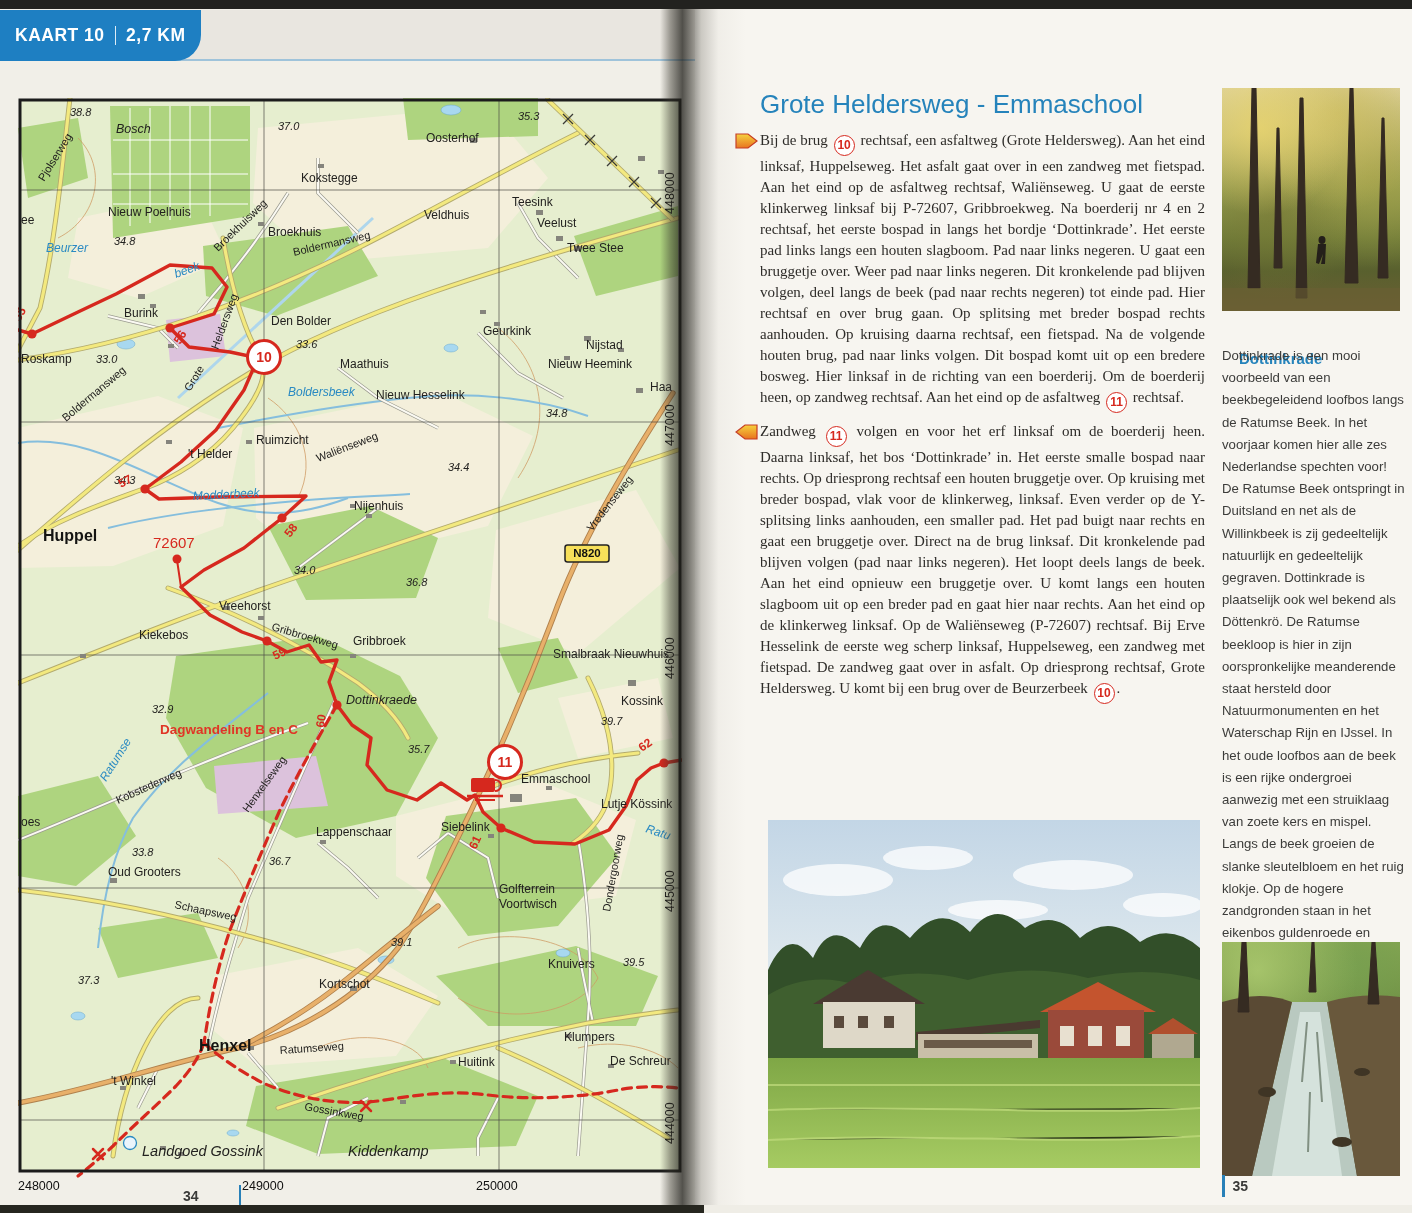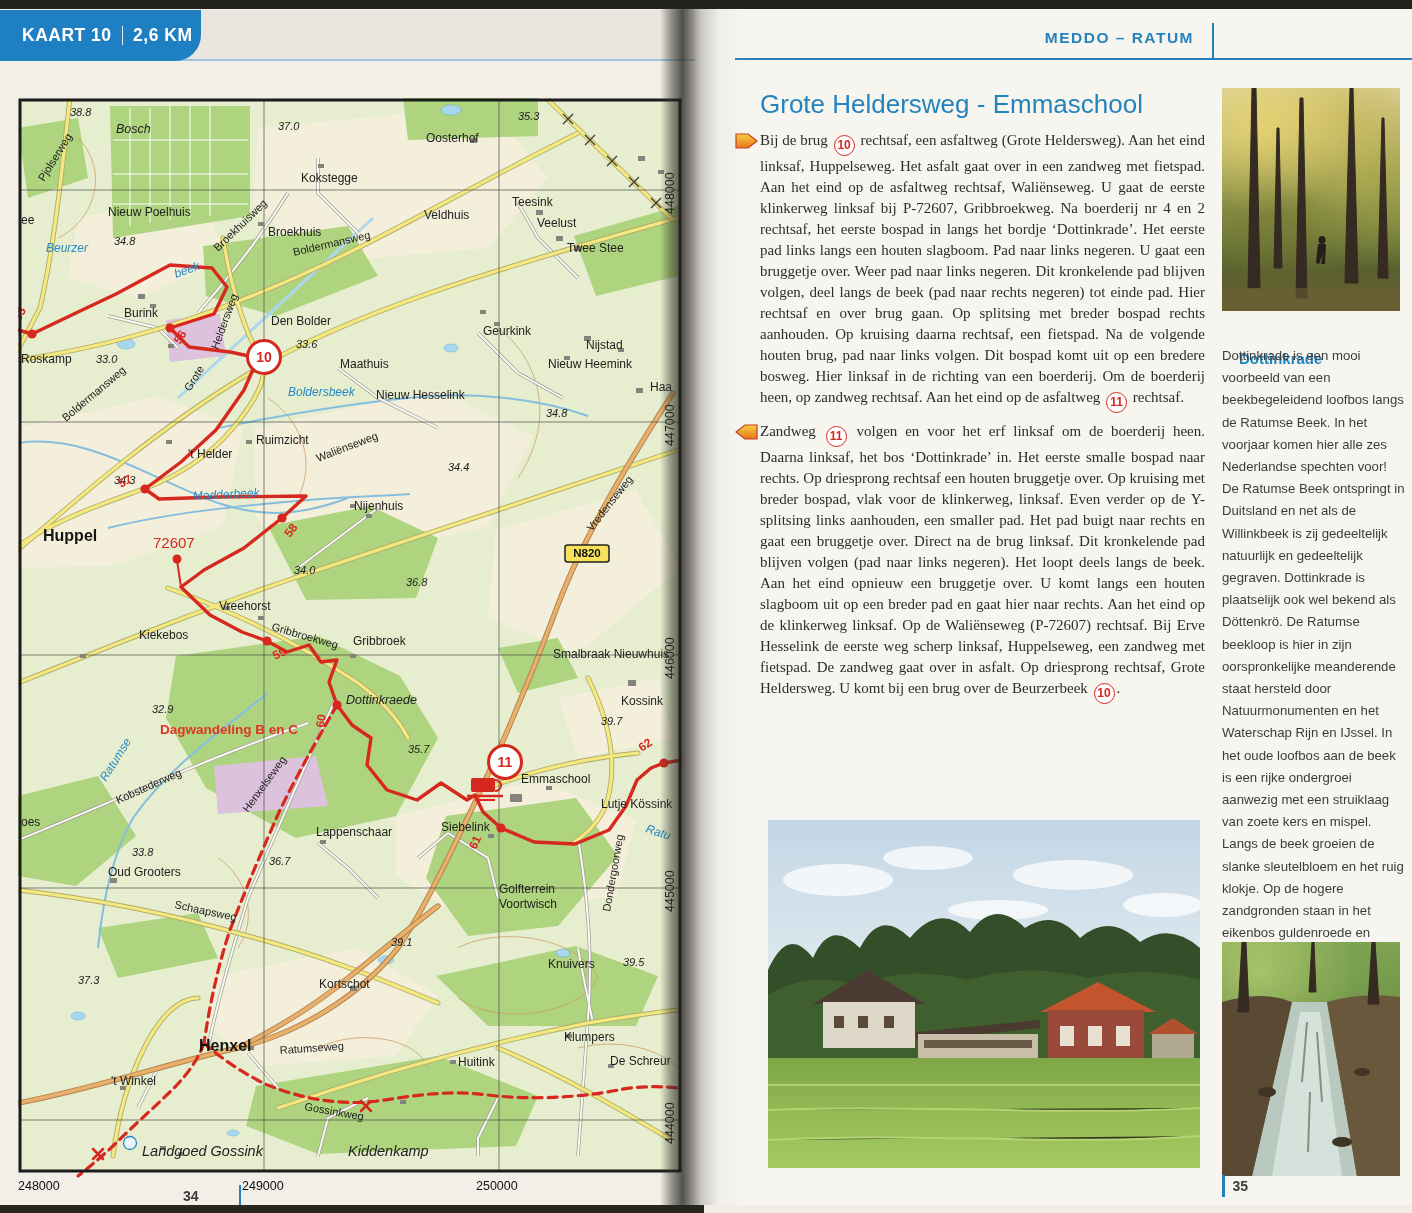--- a/index.html
+++ b/index.html
@@ -5,21 +5,21 @@
   html,body{margin:0;padding:0;background:#c9c7c0;}
   #sheet{position:relative;width:1412px;height:1213px;overflow:hidden;background:#efede6;font-family:"Liberation Sans",sans-serif;}
   .strip-top{position:absolute;left:0;top:0;width:1412px;height:9px;background:#22221f;}
   .strip-bottom{position:absolute;left:0;top:1205px;width:704px;height:8px;background:#26261f;}
   #page-left{position:absolute;left:0;top:9px;width:695px;height:1196px;background:#f1efe8;}
   #page-right{position:absolute;left:695px;top:9px;width:717px;height:1196px;background:#f7f5f0;}
   .gutter{position:absolute;left:660px;top:9px;width:86px;height:1196px;pointer-events:none;
     background:linear-gradient(to right,rgba(60,58,48,0) 0%,rgba(55,53,44,.45) 12%,rgba(30,29,24,.75) 26%,rgba(120,117,108,.35) 48%,rgba(200,197,188,.15) 68%,rgba(255,255,255,0) 100%);}
   
   .band{position:absolute;left:150px;top:1px;width:545px;height:49px;background:#e9e6e0;border-bottom:2px solid #9fc3da;}
-  .tab{position:absolute;left:0;top:1px;width:201px;height:51px;background:#1e7fc2;border-radius:0 0 26px 0;display:flex;align-items:center;padding-left:22px;box-sizing:border-box;gap:10px;}
+  .tab{position:absolute;left:0;top:1px;width:201px;height:51px;background:#1e7fc2;border-radius:0 0 26px 0;display:flex;align-items:center;padding-left:15px;box-sizing:border-box;gap:10px;}
   .tab span{color:#fff;font-weight:bold;font-size:17.5px;letter-spacing:.5px;}
   .tab .vsep{width:1.5px;height:19px;background:rgba(255,255,255,.85);}
   
   .rp-head{position:absolute;left:40px;top:0;width:677px;height:49px;border-bottom:2.5px solid #2880b8;}
   .rp-head .ht{position:absolute;right:218px;top:20px;color:#2583bb;font-weight:bold;font-size:15.5px;letter-spacing:1.5px;}
   .rp-head .vbar{position:absolute;right:198px;top:14px;width:2.5px;height:35px;background:#2880b8;}
   
   .pgno{position:absolute;font-size:14px;font-weight:bold;color:#3a3a38;display:flex;align-items:center;gap:8px;}
   .pgno .pbar{width:2.5px;height:22px;background:#2880b8;display:inline-block;}
   #pg-l{left:183px;top:1176px;gap:40px;}
@@ -74,21 +74,21 @@
 <body>
 
 <div id="sheet">
   <div class="strip-top"></div>
 
   <div id="page-left">
     <div class="band"></div>
     <div class="tab">
       <span>KAART 10</span>
       <span class="vsep"></span>
-      <span>2,6 KM</span>
+      <span>2,7 KM</span>
     </div>
 
     <div id="map-wrap">
       <svg id="mapsvg" width="664" height="1104" viewBox="0 0 664 1104">
 
         <rect x="2" y="2" width="660" height="1071" fill="#e6eecf"></rect>
         <g>
           <path fill="#f4efdb" d="M240,30 L470,8 L530,80 L470,150 L300,165 L235,105 Z"></path>
           <path fill="#f4efdb" d="M0,330 L140,298 L225,330 L205,428 L95,468 L0,470 Z"></path>
           <path fill="#f4efdb" d="M236,330 L420,292 L515,338 L470,428 L300,470 L238,420 Z"></path>
@@ -382,24 +382,20 @@
       </svg>
     </div>
 
     <div class="pgno" id="pg-l">
       <span>34</span>
       <span class="pbar"></span>
     </div>
   </div>
 
   <div id="page-right">
-    <div class="rp-head">
-      <span class="ht">MEDDO – RATUM</span>
-      <span class="vbar"></span>
-    </div>
 
     <div class="text-col">
       <h1 class="title">Grote Heldersweg - Emmaschool</h1>
 
       <div class="para">
         <span class="bullet">
           <svg width="23" height="16" viewBox="0 0 23 16">
             <defs>
                 <linearGradient id="ag1" x1="0" y1="0" x2="0" y2="1">
               <stop offset="0" stop-color="#f6d23c"></stop>

